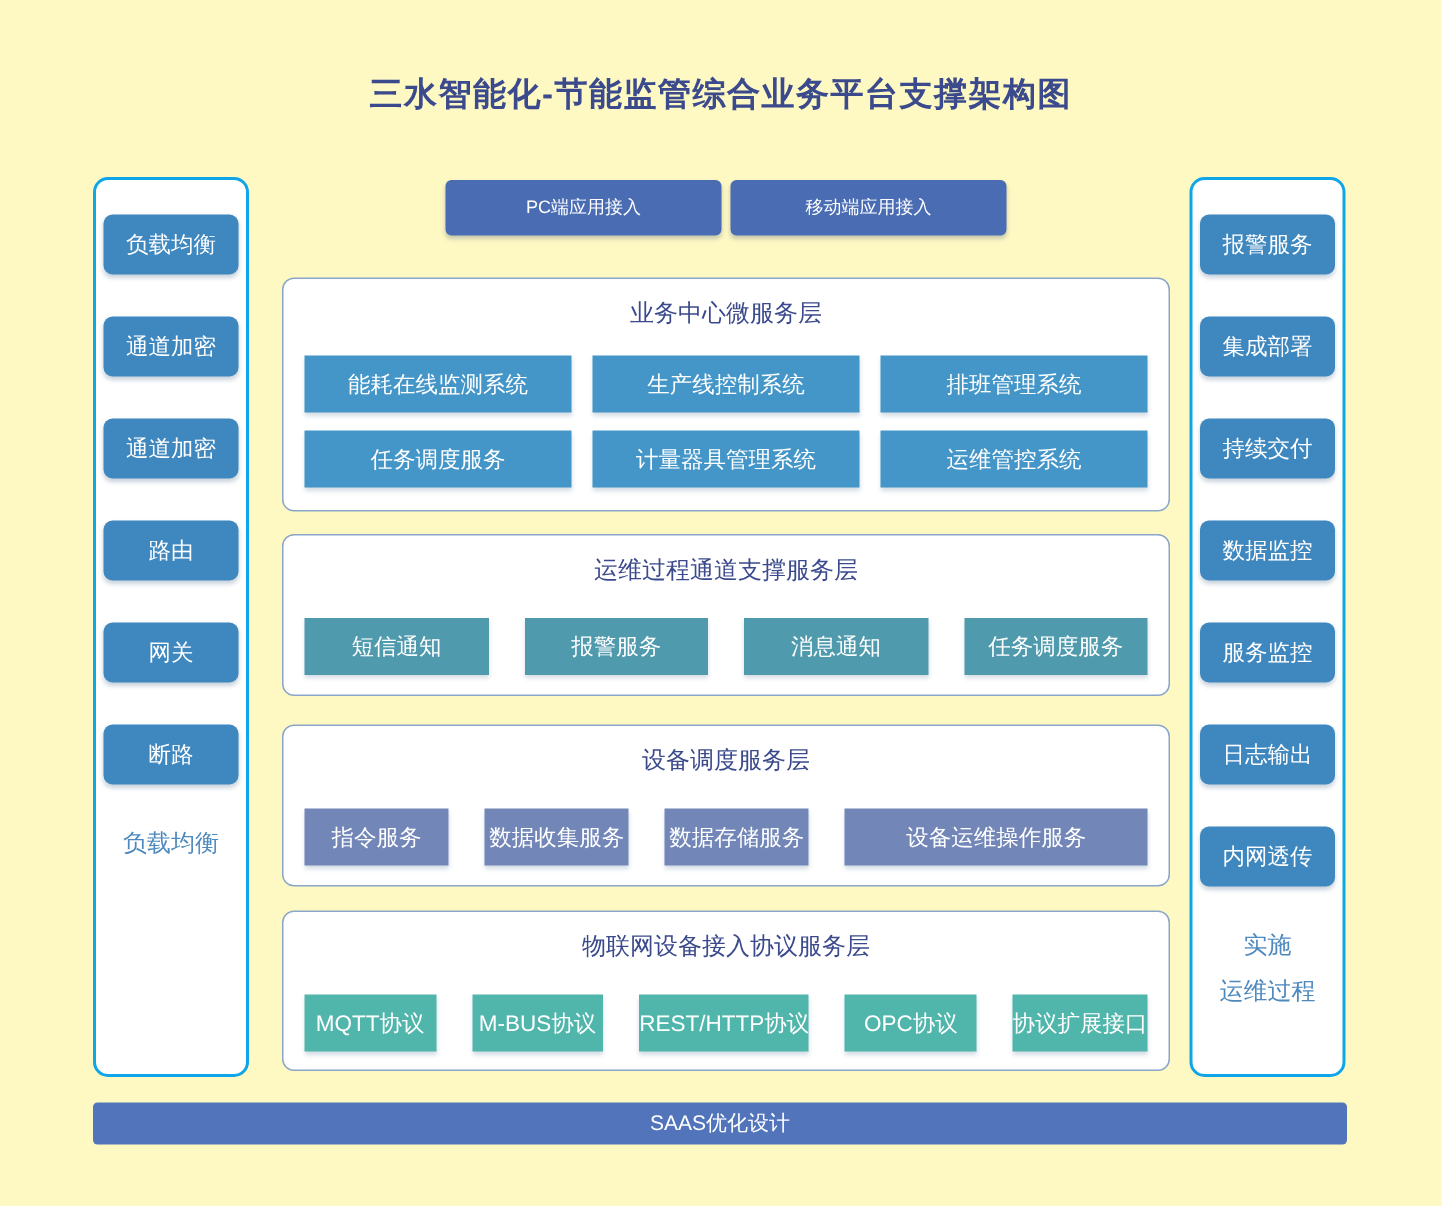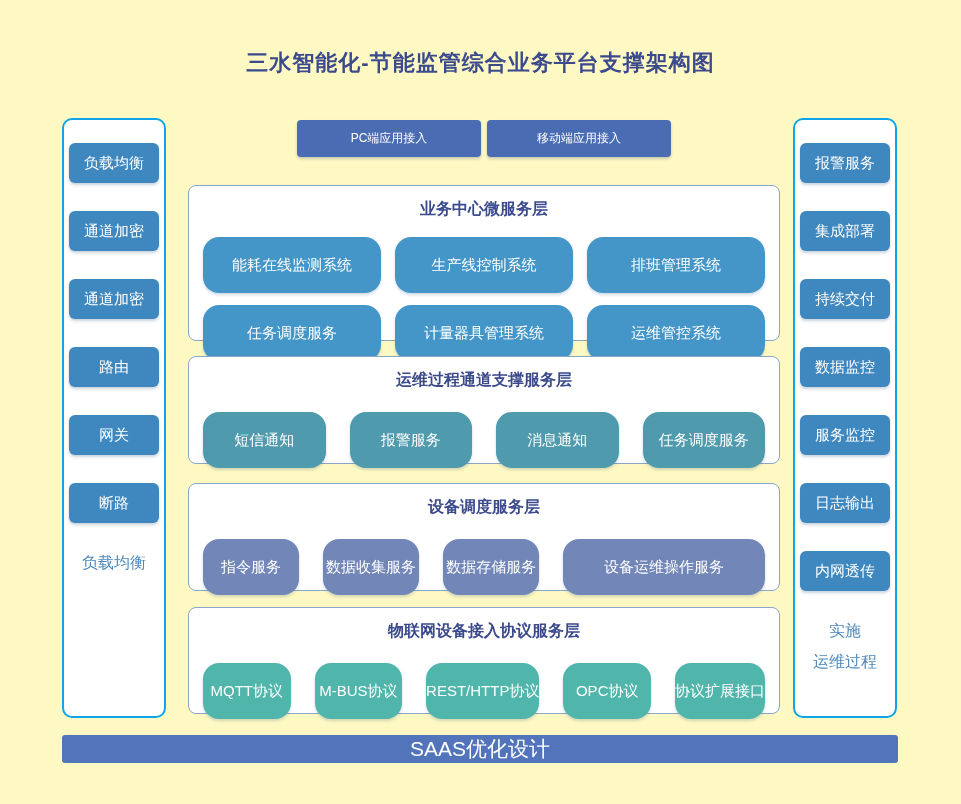--- a/index.html
+++ b/index.html
@@ -50,44 +50,44 @@
   
   .layer {
     position:absolute; left:188px; width:592px; box-sizing:border-box;
     border:1px solid #8aa6c8; border-radius:8px; background:#ffffff;
   }
   .layer1 { top:185px; height:156px; }
   .layer2 { top:356px; height:108px; }
   .layer3 { top:483px; height:108px; }
   .layer4 { top:607px; height:107px; }
   .layer-title {
-    margin-top:13px; text-align:center; color:#3b4a8c; font-size:16px;font-weight:bold;
+    margin-top:13px; text-align:center; color:#3b4a8c; font-size:16px;
   }
   .grid3 {
     display:grid; grid-template-columns:repeat(3,1fr);
     column-gap:14px; row-gap:12px; padding:0 14px; margin-top:17px;
   }
   .flex-row {
     display:flex; gap:24px; padding:0 14px; margin-top:21px;
   }
   .cell {
-    height:56px; border-radius:16px; color:#ffffff; font-size:15px;
+    height:38px; border-radius:0; color:#ffffff; font-size:15px;
     display:flex; align-items:center; justify-content:center;
     box-shadow:0 2px 3px rgba(40,80,120,0.2); flex:1;
     white-space:nowrap;
   }
   .cell.wide { flex:2.1; }
   .c1 { background:#4496c8; }
   .c2 { background:#4f9aad; }
   .c3 { background:#7286b8; }
   .c4 { background:#50b6ac; }
 
   .bottom-bar {
     position:absolute; top:735px; left:62px; width:836px; height:28px;
-    background:#5274bb; border-radius:3px; color:#ffffff; font-size:21px;
+    background:#5274bb; border-radius:3px; color:#ffffff; font-size:14px;
     display:flex; align-items:center; justify-content:center;
   }
 </style>
 </head>
 <body>
 
 <div class="canvas">
 
   <h1 class="title">三水智能化-节能监管综合业务平台支撑架构图</h1>
 

